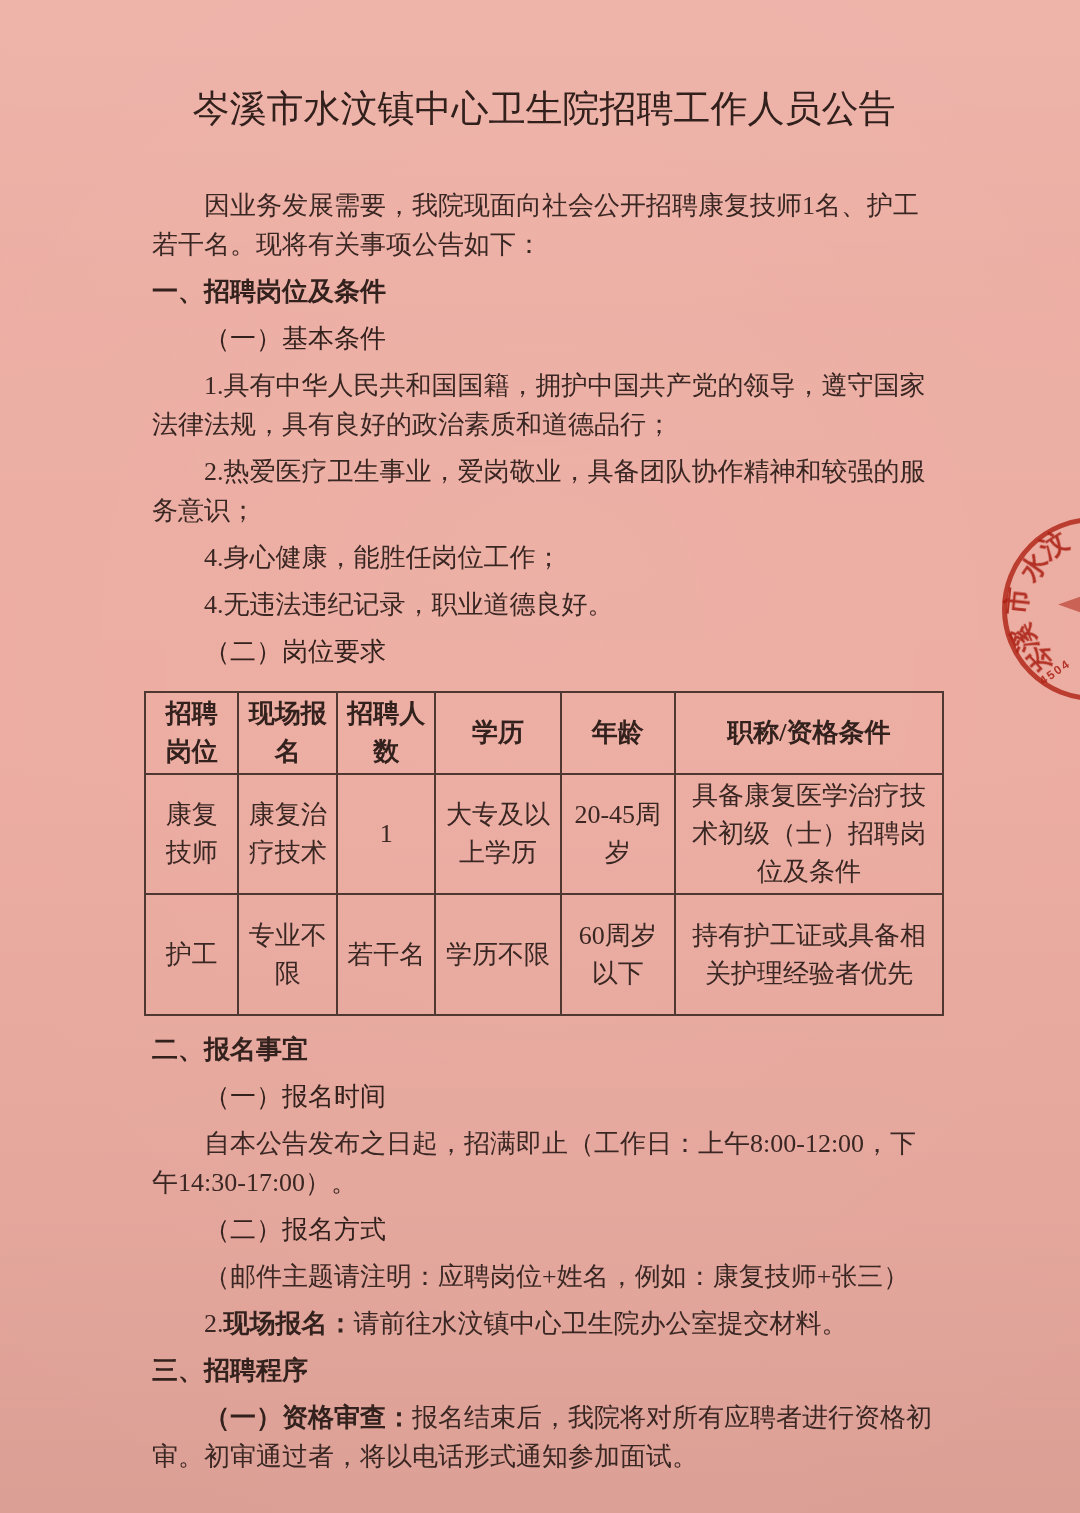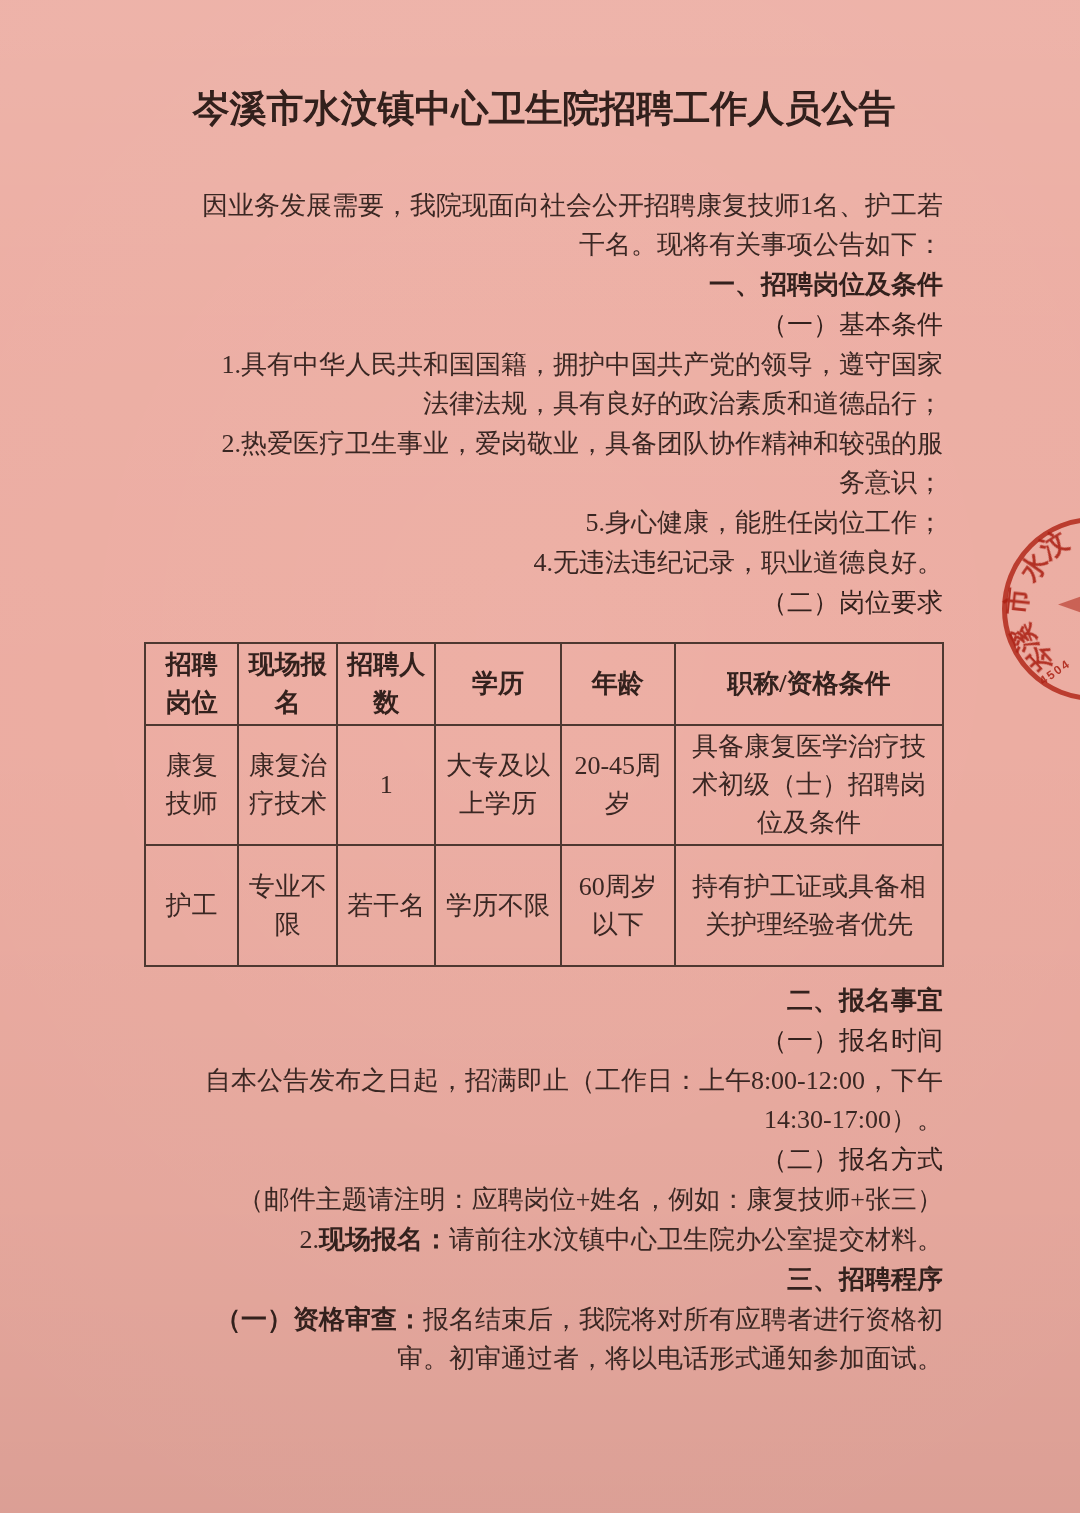--- a/index.html
+++ b/index.html
@@ -17,25 +17,25 @@
   }
   .content{
     position:absolute;
     left:144px; top:84px; width:800px;
     font-size:26px; line-height:39px;
   }
   .doc-title{
     margin:0 0 52px 0;
     text-align:center;
     font-size:37px; line-height:50px;
-    font-weight:700;
+    font-weight:400;
     letter-spacing:0px;
     color:#32201c;
   }
-  p{margin:1px; padding:0;text-align:right;}
+  p{margin:8px; padding:0;}
   .indent{text-indent:2em;}
   .h1{font-weight:700;color:#33211d;}
   .h2{font-weight:400;color:#33211d;text-indent:2em;}
   b{font-weight:700;color:#33211d;}
   .post-table{
     width:100%;
     border-collapse:collapse;
     margin:20px 0 14px 0;
     table-layout:fixed;
   }
@@ -101,21 +101,21 @@
   <div class="content">
 
     <h1 class="doc-title">岑溪市水汶镇中心卫生院招聘工作人员公告</h1>
 
     <p class="indent">因业务发展需要，我院现面向社会公开招聘康复技师1名、护工若干名。现将有关事项公告如下：</p>
 
     <p class="h1">一、招聘岗位及条件</p>
     <p class="h2">（一）基本条件</p>
     <p class="indent">1.具有中华人民共和国国籍，拥护中国共产党的领导，遵守国家法律法规，具有良好的政治素质和道德品行；</p>
     <p class="indent">2.热爱医疗卫生事业，爱岗敬业，具备团队协作精神和较强的服务意识；</p>
-    <p class="indent">5.身心健康，能胜任岗位工作；</p>
+    <p class="indent">4.身心健康，能胜任岗位工作；</p>
     <p class="indent">4.无违法违纪记录，职业道德良好。</p>
     <p class="h2">（二）岗位要求</p>
 
     <table class="post-table">
       <colgroup>
         <col style="width:11.7%">
           <col style="width:12.4%">
           <col style="width:12.3%">
         <col style="width:15.7%">
           <col style="width:14.3%">

